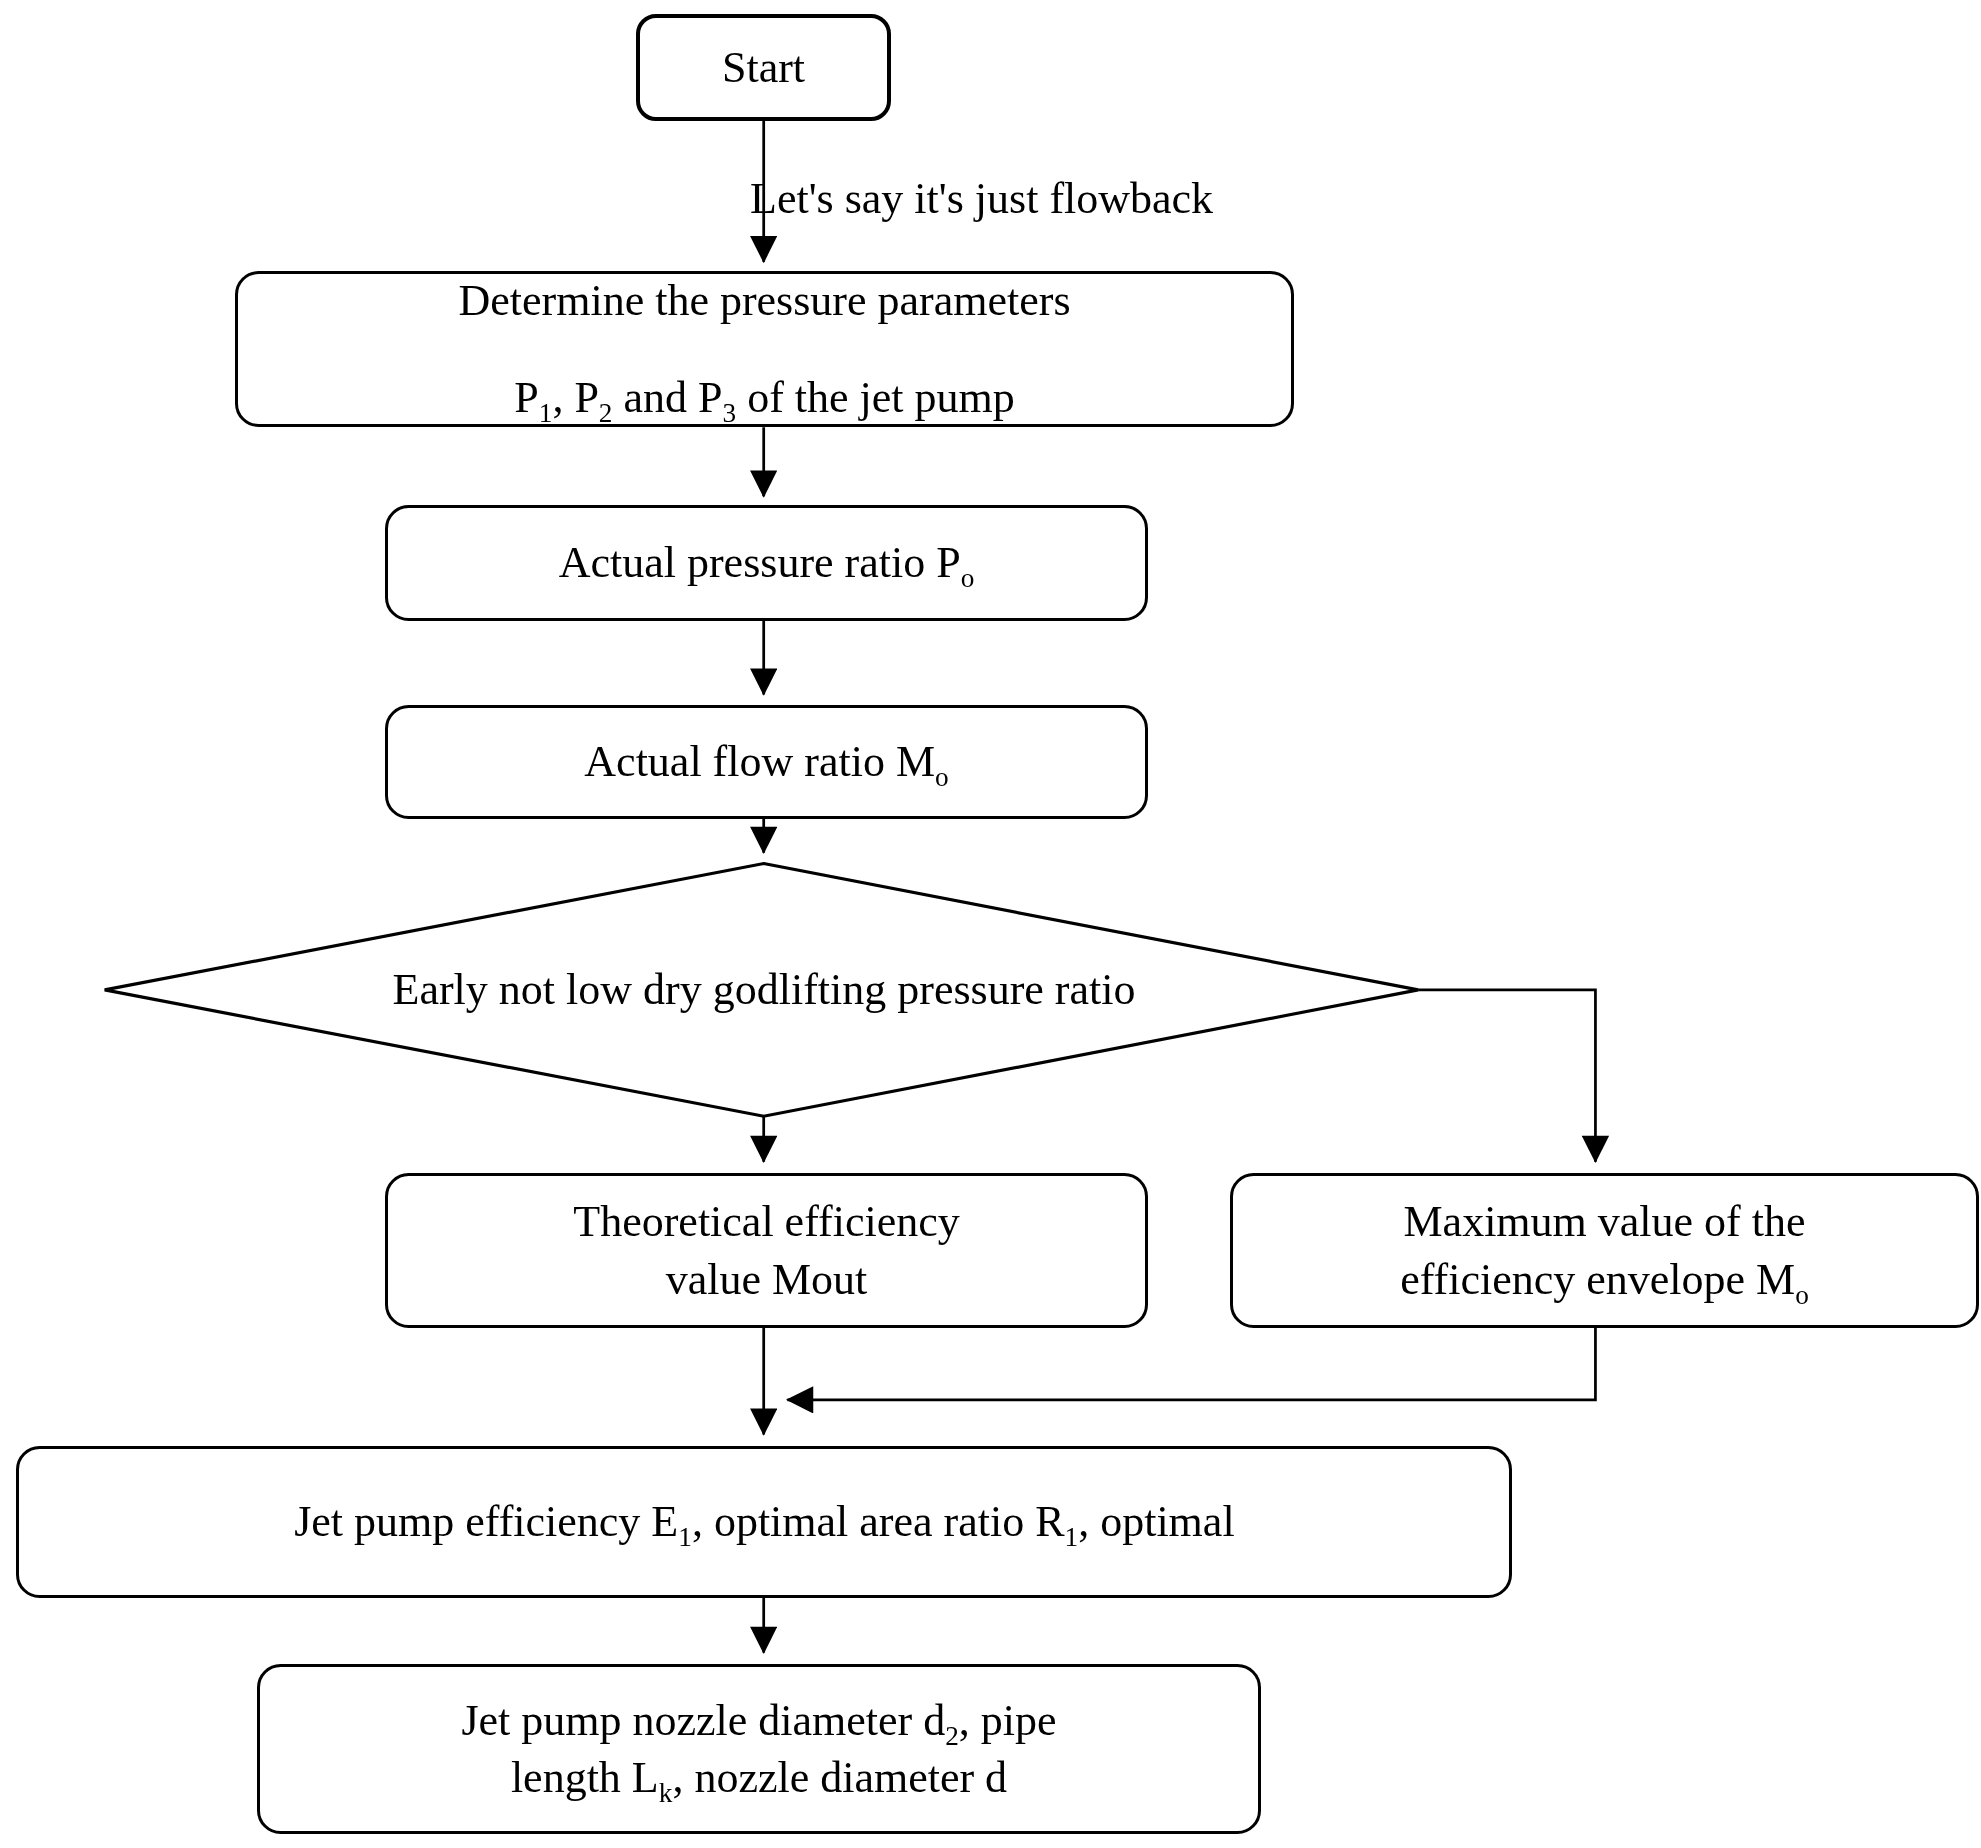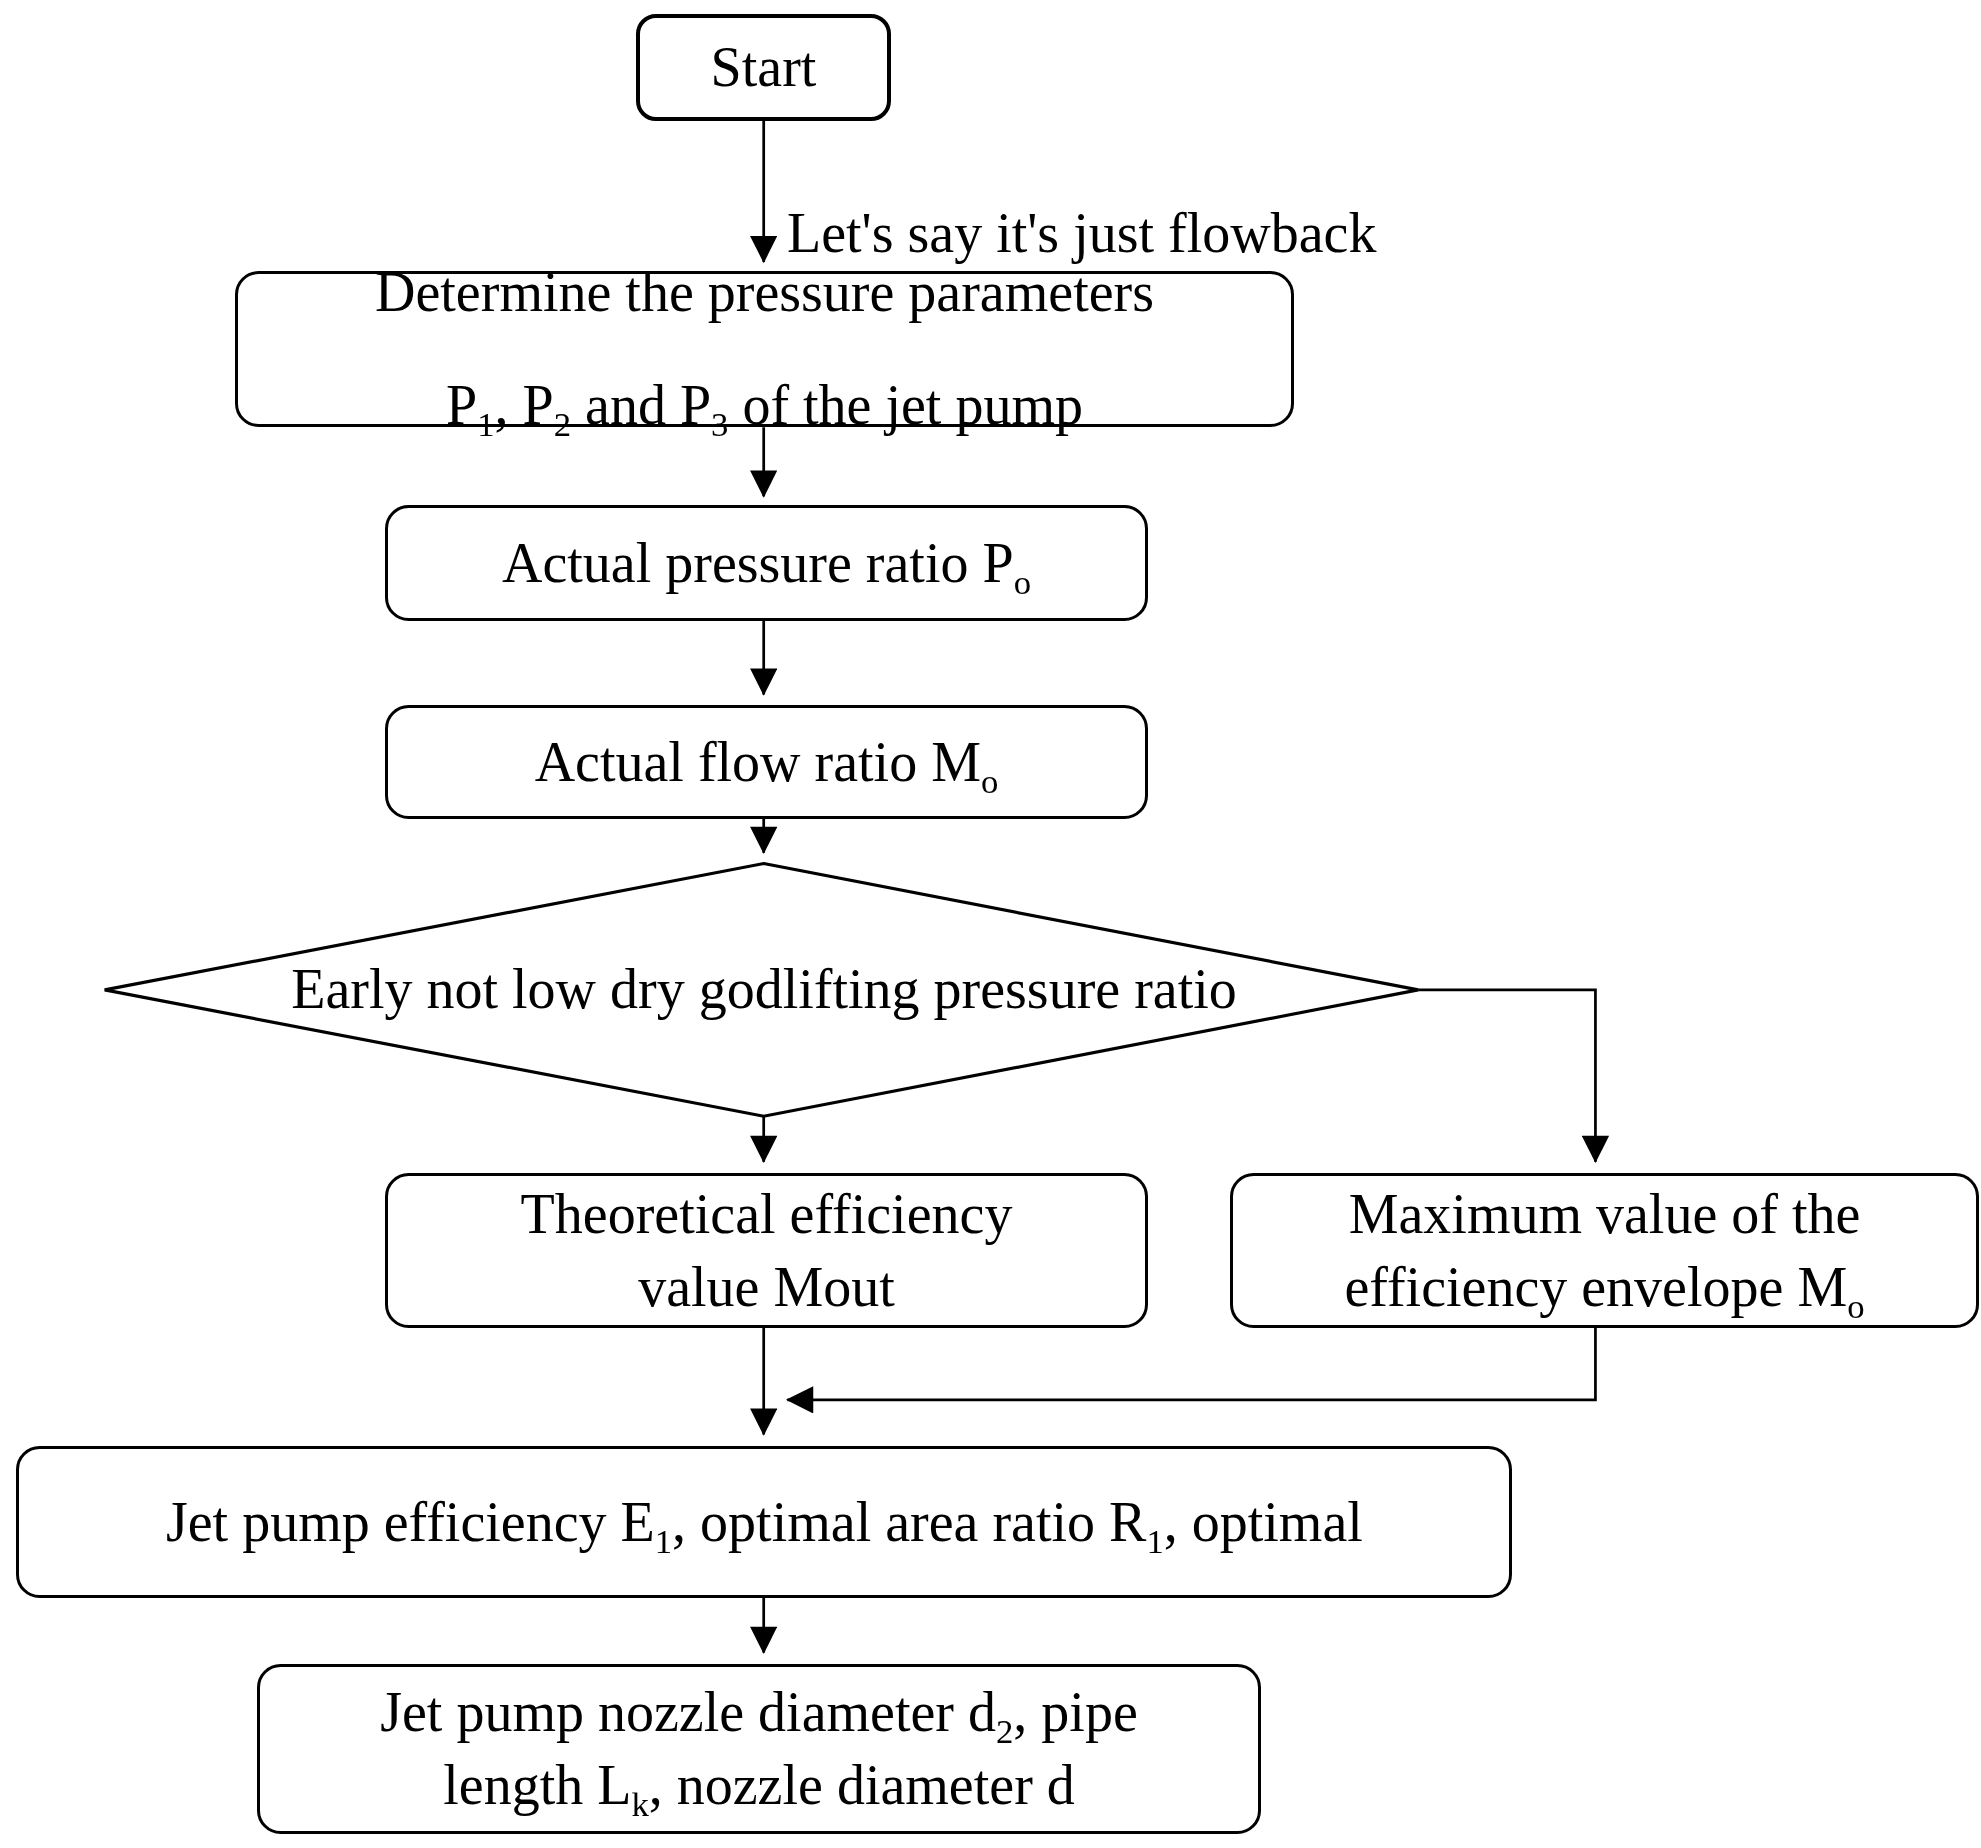--- a/index.html
+++ b/index.html
@@ -8,21 +8,21 @@
     background: #ffffff;
   }
   .canvas {
     position: relative;
     width: 1981px;
     height: 1848px;
     background: #ffffff;
     overflow: hidden;
     font-family: "Liberation Serif", "DejaVu Serif", serif;
     color: #000000;
-    font-size: 56px;
+    font-size: 44px;
     line-height: 1.3;
   }
   .connectors {
     position: absolute;
     left: 0;
     top: 0;
     z-index: 1;
   }
   .connectors line,
   .connectors polyline {
@@ -143,16 +143,16 @@
 
   <div class="node" style="left:16.4px; top:1446px; width:1496px; height:152px;">
       <div>Jet pump efficiency E<sub>1</sub>, optimal area ratio R<sub>1</sub>, optimal</div>
     </div>
 
   <div class="node" style="left:257px; top:1664px; width:1004px; height:170px;">
       <div>Jet pump nozzle diameter d<sub>2</sub>, pipe</div>
       <div>length L<sub>k</sub>, nozzle diameter d</div>
     </div>
 
-  <div class="edge-label" style="left:787px; top:175px;margin-top:28px;">Let's say it's just flowback</div>
+  <div class="edge-label" style="left:750px; top:175px;">Let's say it's just flowback</div>
 
 </div>
 
 
 </body></html>

